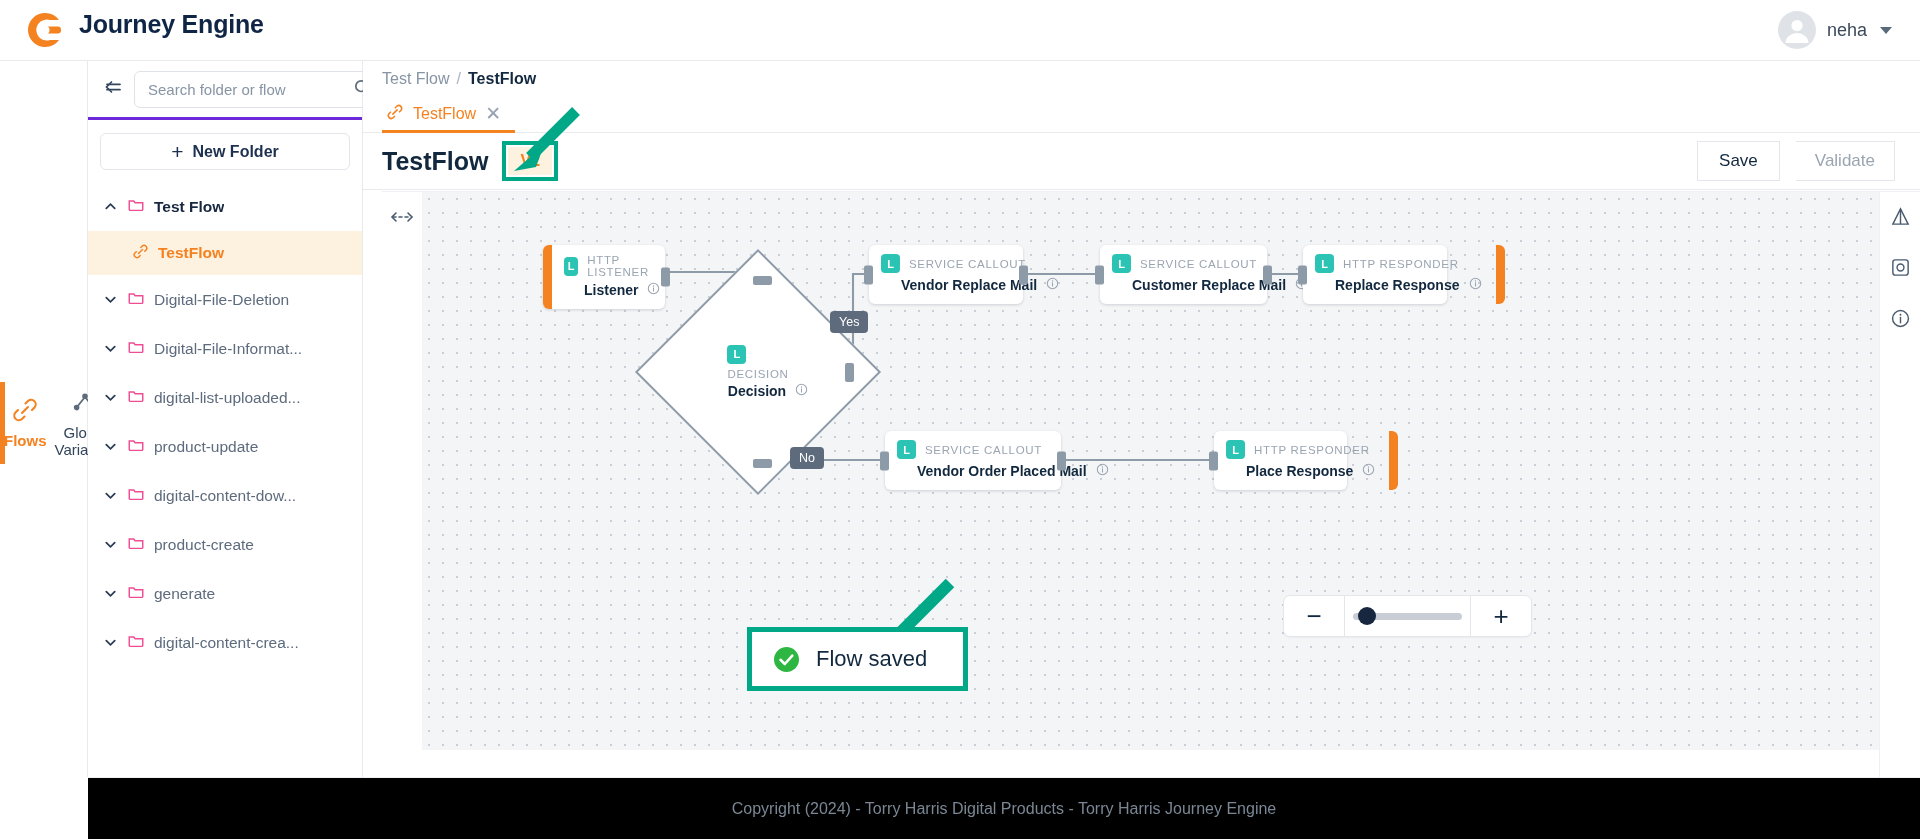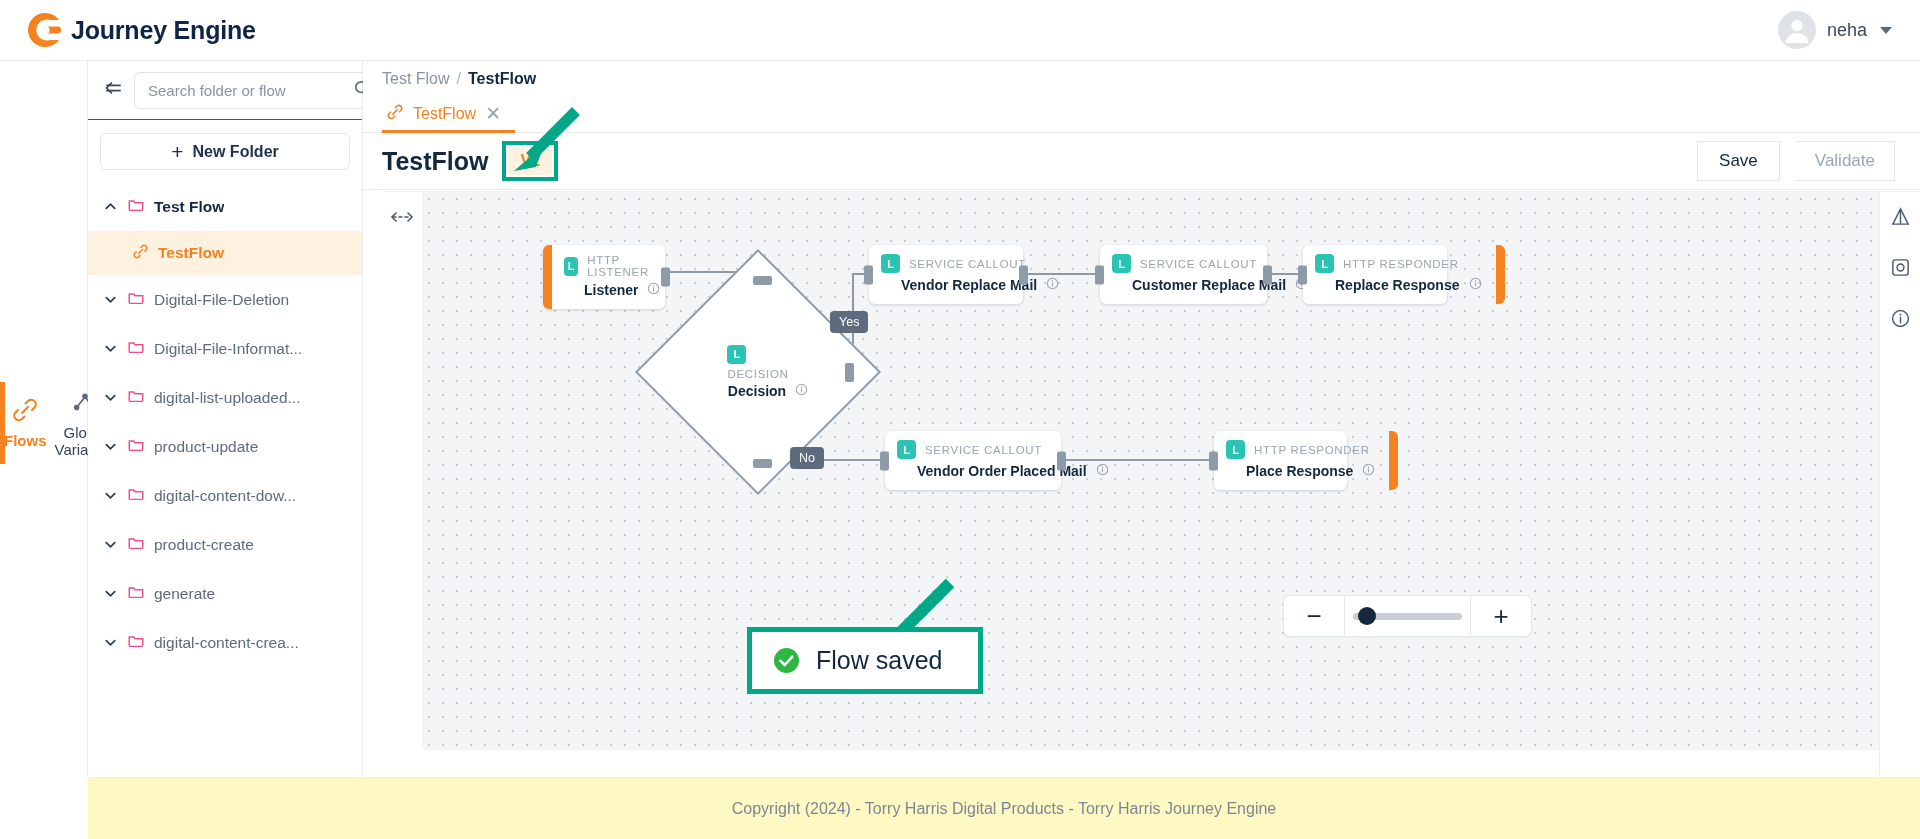--- a/index.html
+++ b/index.html
@@ -10,21 +10,21 @@
     overflow: hidden;
   }
   body { position: relative; }
 
   
   .topbar {
     position: absolute; left: 0; top: 0; width: 1920px; height: 61px;
     background: #fff; border-bottom: 1px solid #e8eaee;
     display: flex; align-items: center; justify-content: space-between;
   }
-  .brand { display: flex; align-items: center; gap: 6px; padding-left: 25px; }
+  .brand { display: flex; align-items: flex-start; gap: 14px; padding-left: 25px; }
   .logo-mark { width: 40px; height: 40px; flex: 0 0 40px; }
   .brand-title {
     font-size: 25px; font-weight: bold; color: #0f2545; letter-spacing: -0.2px;
   }
   .user-area { display: flex; align-items: center; gap: 11px; padding-right: 28px; }
   .avatar {
     width: 38px; height: 38px; border-radius: 50%; background: #dfe3e8;
     display: flex; align-items: center; justify-content: center;
   }
   .user-name { font-size: 18px; color: #3c4a5c; }
@@ -51,21 +51,21 @@
   }
   .rail-ico { height: 30px; display: flex; align-items: center; justify-content: center; }
 
   
   .panel {
     position: absolute; left: 88px; top: 61px; width: 275px; height: 716px;
     background: #fff; border-right: 1px solid #e8eaee;
   }
   .panel-search {
     height: 59px; display: flex; align-items: center; gap: 10px;
-    padding: 0 12px 0 14px; border-bottom: 1px solid #6d28d9;
+    padding: 0 12px 0 14px; border-bottom: 3px solid #6d28d9;
   }
   .collapse-btn { color: #33475e; flex: 0 0 auto; cursor: pointer; }
   .searchbox {
     flex: 1; height: 37px; border: 1px solid #dfe3e8; border-radius: 6px;
     display: flex; align-items: center; padding: 0 10px 0 13px; gap: 6px;
   }
   .searchbox input {
     flex: 1; border: none; outline: none; font-size: 15px;
     color: #3c4a5c; font-family: "Liberation Sans", sans-serif; background: transparent;
   }
@@ -209,21 +209,21 @@
   svg.edges { position: absolute; left: 0; top: 0; width: 100%; height: 100%; pointer-events: none; }
 
   
   .toast-anno {
     position: absolute; border: 5px solid #00a887; padding: 0;
   }
   .toast {
     background: #fff; display: flex; align-items: center; gap: 17px;
     padding: 14px 36px 14px 22px;
   }
-  .toast .tmsg { font-size: 25px; color: #12283f; }
+  .toast .tmsg { font-size: 22px; color: #12283f; }
   .check-circle {
     width: 25px; height: 25px; border-radius: 50%; background: #2db742;
     display: flex; align-items: center; justify-content: center; flex: 0 0 25px;
   }
 
   
   .zoomctl {
     position: absolute; background: #fff; border: 1px solid #e3e6ea; border-radius: 7px;
     display: flex; align-items: stretch; height: 42px; box-shadow: 0 1px 2px rgba(0,0,0,.04);
   }
@@ -241,21 +241,21 @@
     position: absolute; width: 18px; height: 18px; border-radius: 50%;
     background: #16273f; left: 5px; top: 50%; transform: translateY(-50%);
   }
 
   
   .anno-arrow { position: absolute; pointer-events: none; }
 
   
   .footer {
     position: absolute; left: 88px; top: 777px; width: 1832px; height: 62px;
-    background: #fef9c3; border-top: 1px solid #eef0f3;
+    background: #000000; border-top: 1px solid #eef0f3;
     display: flex; align-items: center; justify-content: center;
   }
   .footer .ftxt { font-size: 16px; color: #7b8795; }
   .bottom-strip { position: absolute; left: 0; top: 777px; width: 88px; height: 62px; background: #fff; }
 </style>
 </head>
 <body>
 
 <div class="topbar">
   <div class="brand">

